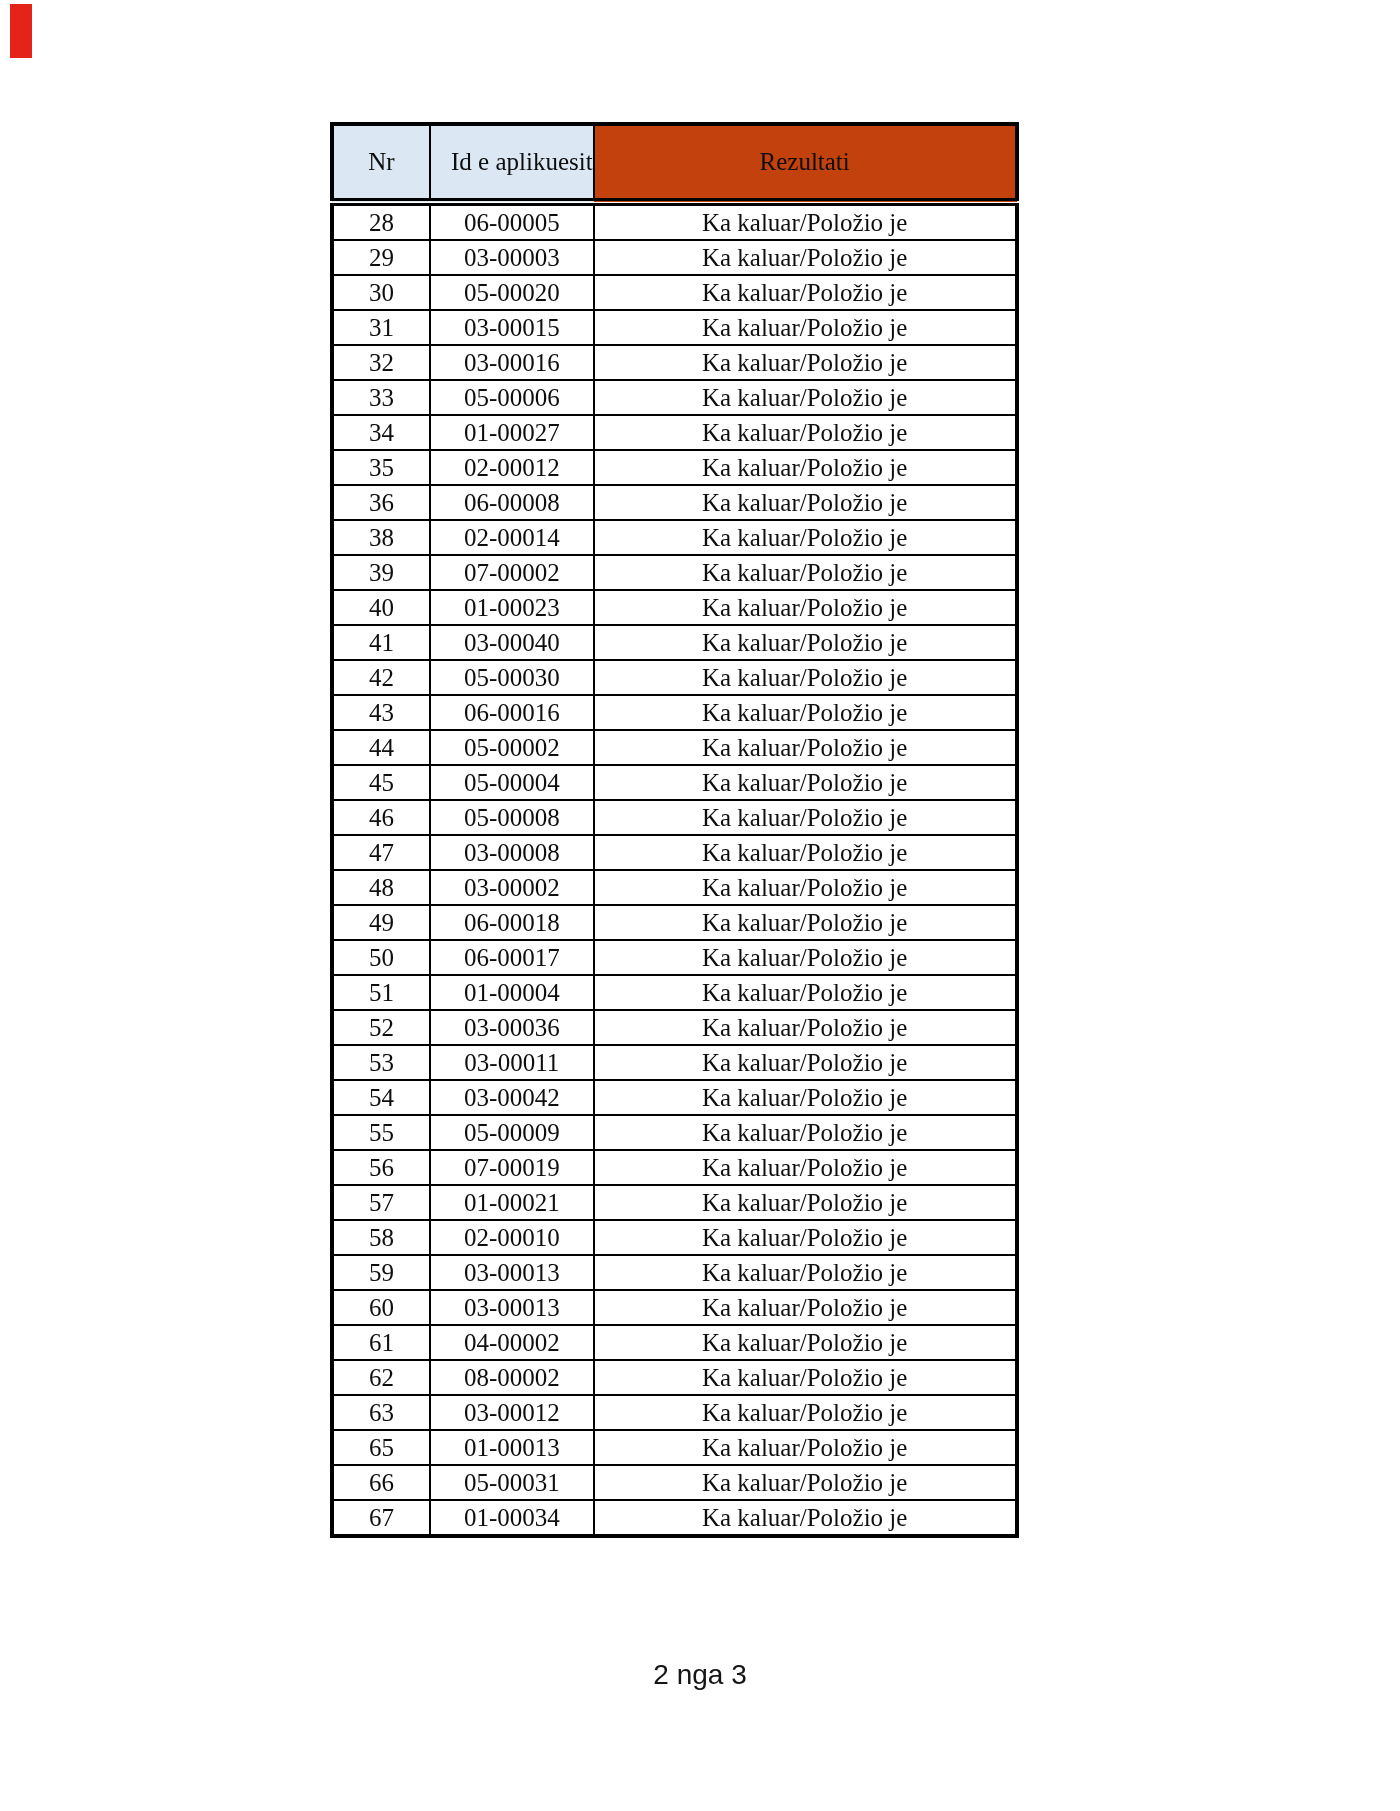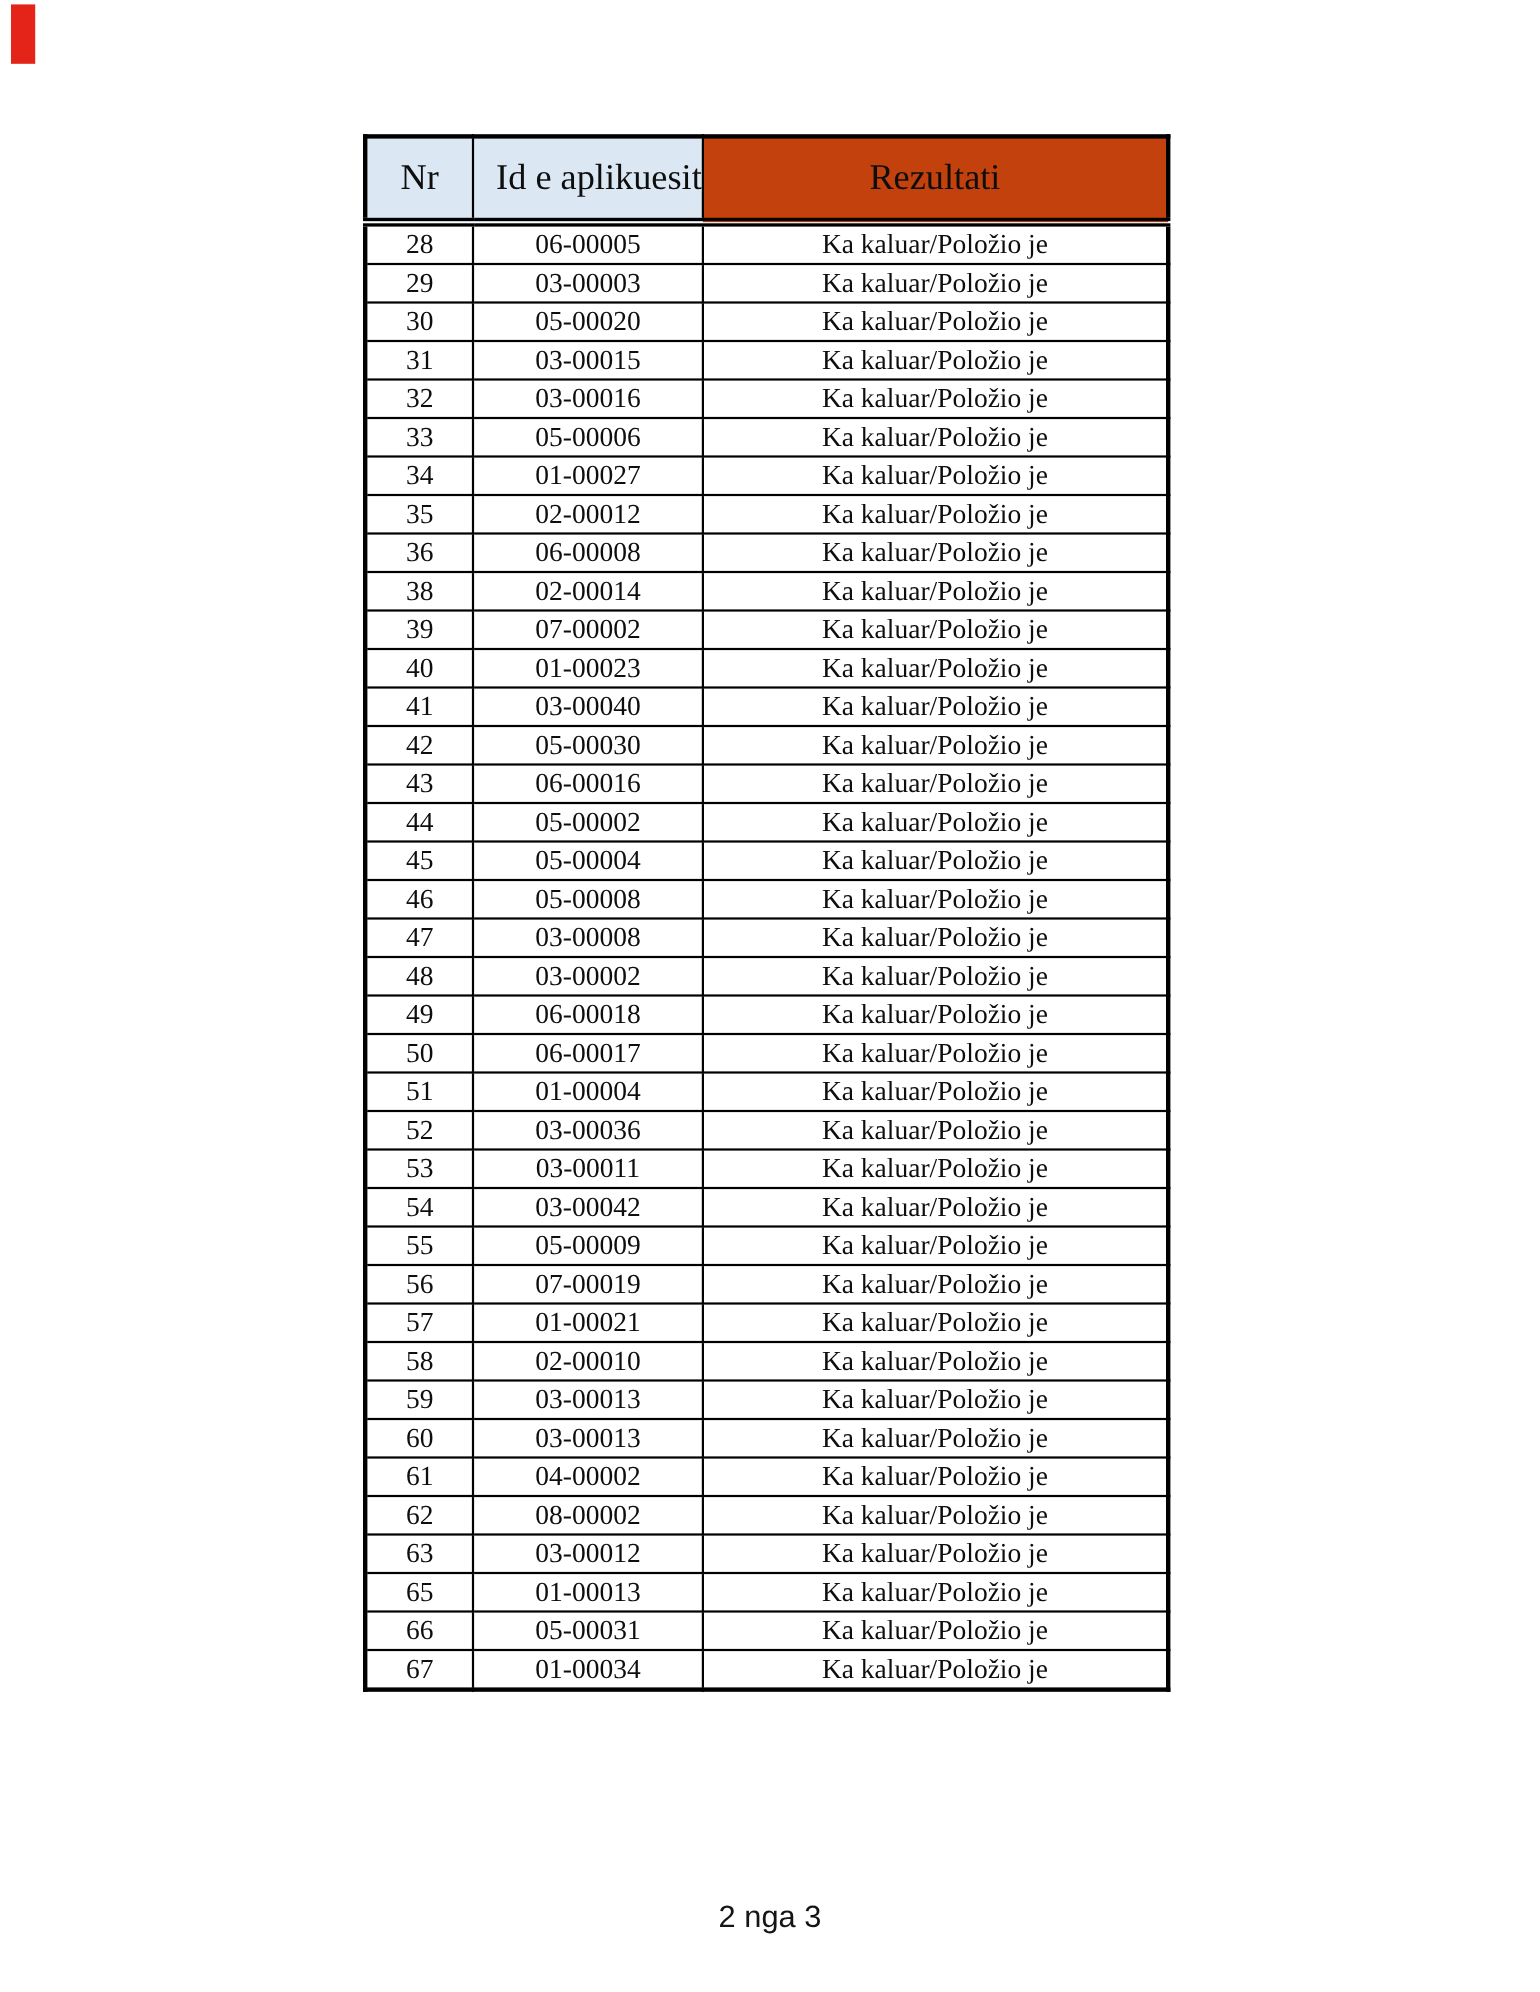--- a/index.html
+++ b/index.html
@@ -34,38 +34,38 @@
   table.results td {
     border: 2px solid #000;
     text-align: center;
     vertical-align: middle;
     padding: 0;
     white-space: nowrap;
     overflow: visible;
   }
   table.results th {
     height: 72px;
-    font-size: 33px;
+    font-size: 25px;
     font-weight: normal;
   }
   table.results thead th {
     border-bottom: 8px double #000;
   }
   table.results td {
     height: 33px;
     font-size: 25px;
     line-height: 1;
   }
   col.c-nr { width: 98px; }
   col.c-id { width: 130px; }
   col.c-res { width: 423px; }
   .page-footer {
     position: absolute;
     left: 0;
-    top: 1727px;
+    top: 1659px;
     width: 1400px;
     text-align: center;
     font-family: "Liberation Sans", sans-serif;
     font-size: 28px;
     color: #151515;
   }
 </style>
 </head>
 <body>
 

